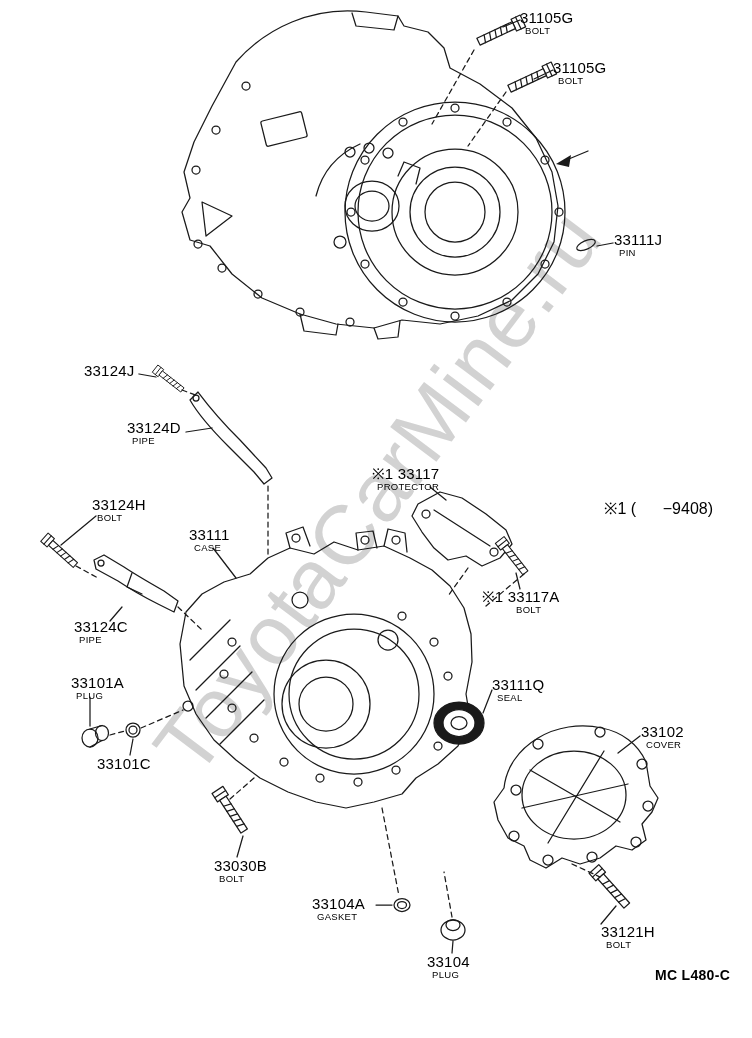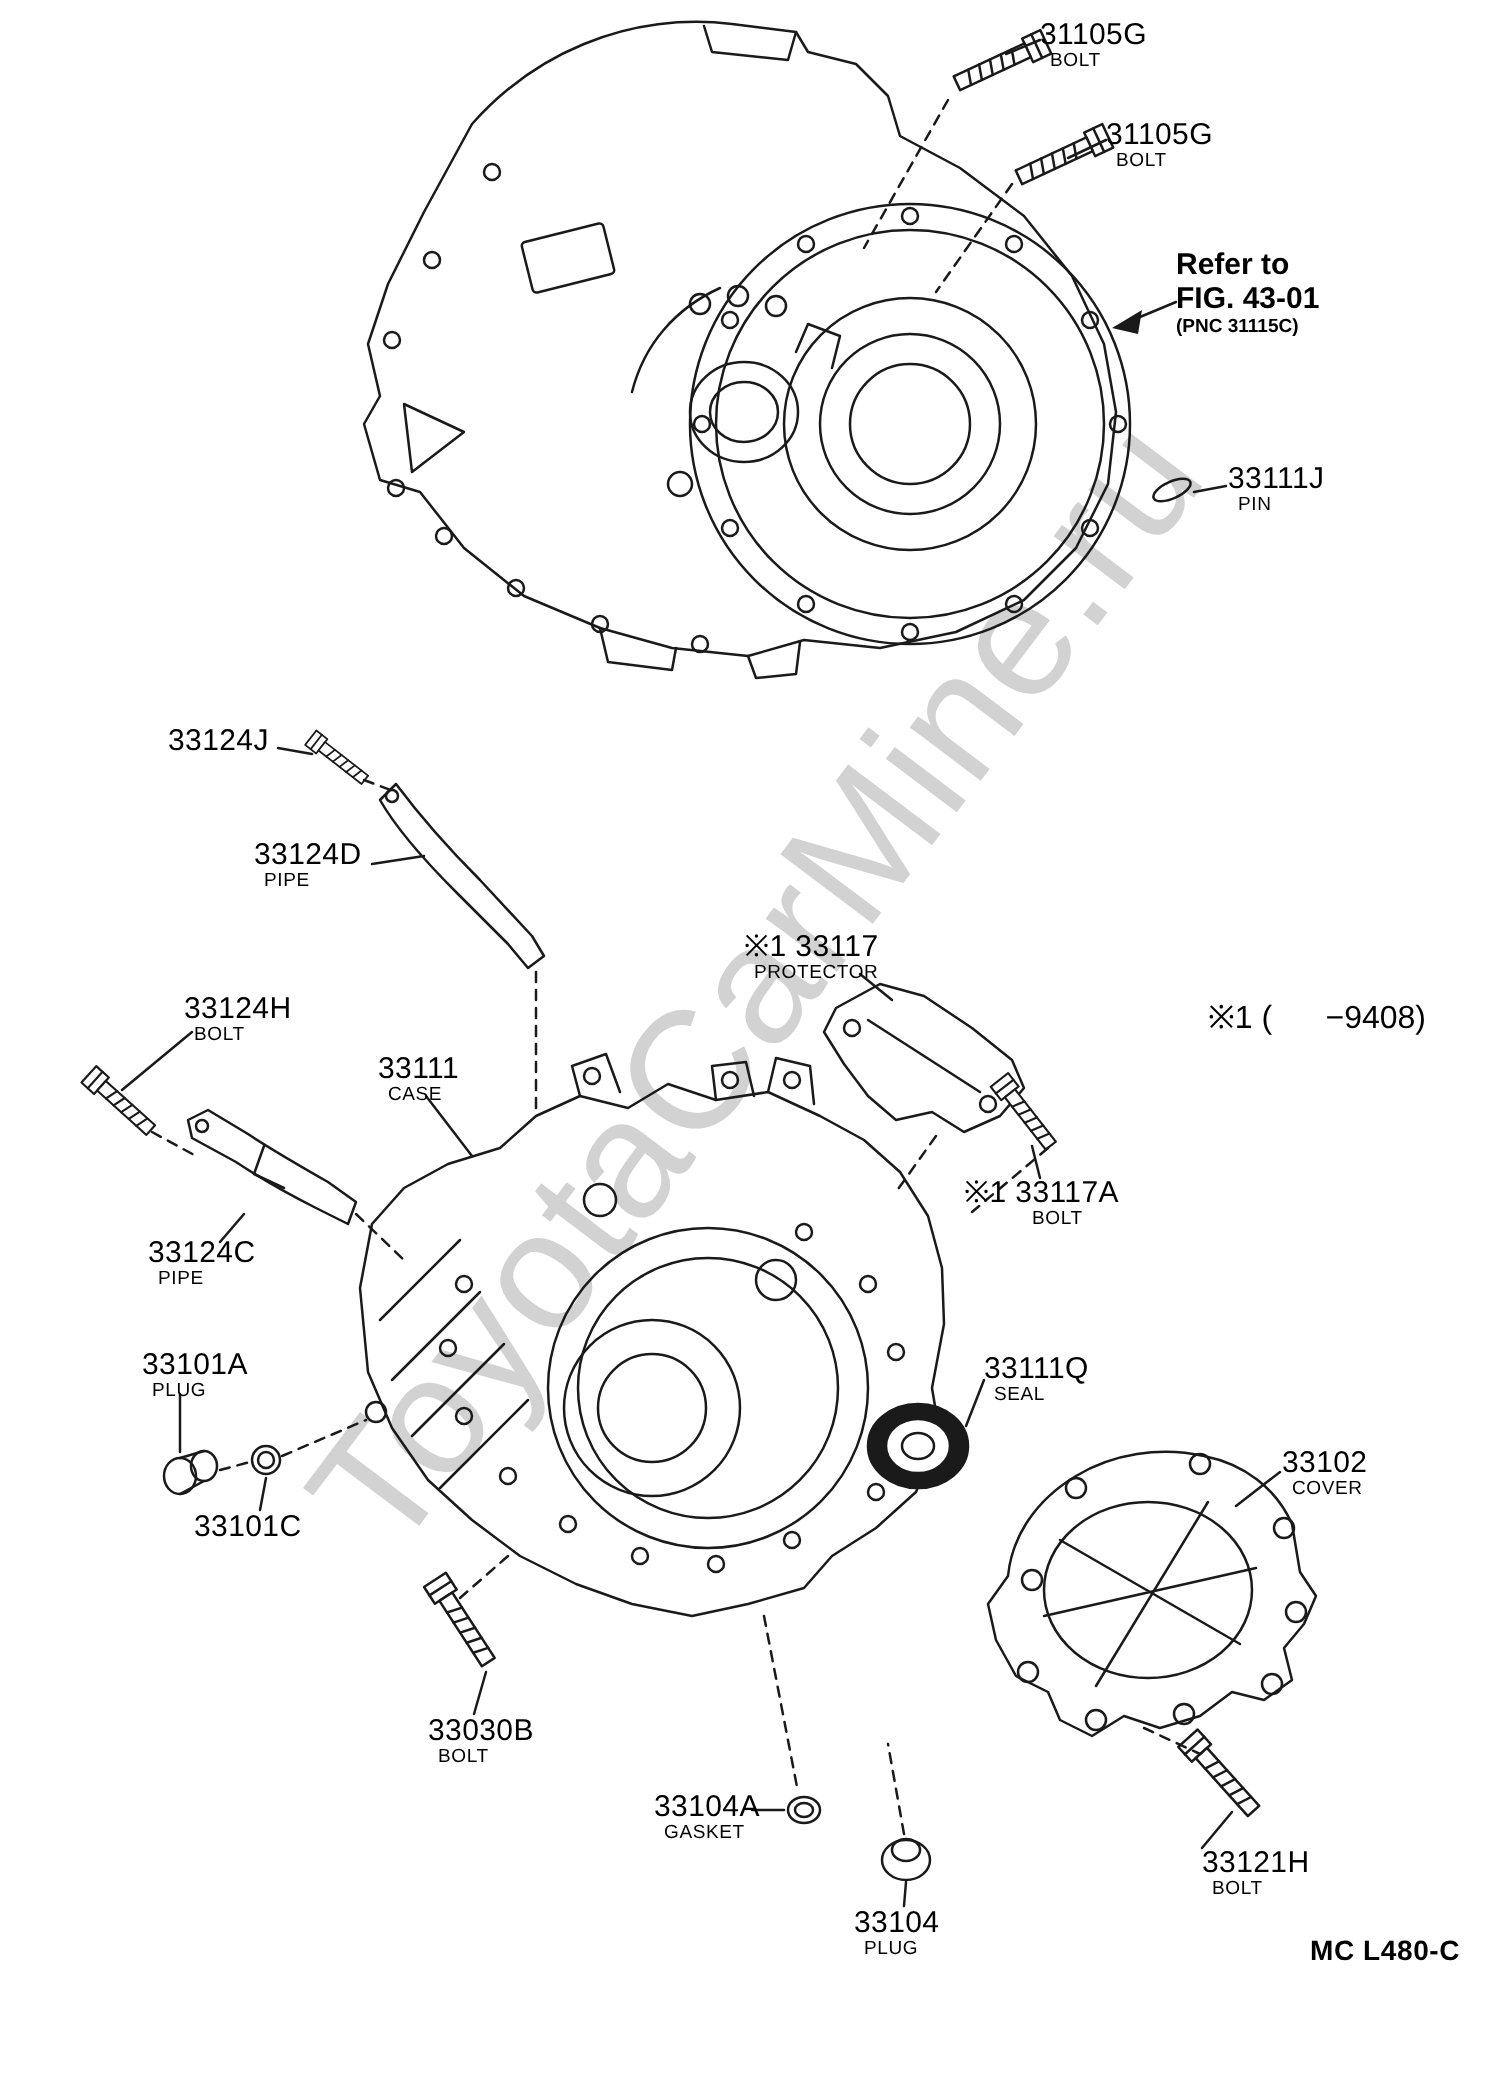--- a/index.html
+++ b/index.html
@@ -292,36 +292,31 @@
     <div class="sub">SEAL</div>
   </div>
   <div class="label" style="left:641px;top:724px">
     <div class="part">33102</div>
     <div class="sub">COVER</div>
   </div>
   <div class="label" style="left:214px;top:858px">
     <div class="part">33030B</div>
     <div class="sub">BOLT</div>
   </div>
-  <div class="label" style="left:327px;top:896px">
+  <div class="label" style="left:312px;top:896px">
     <div class="part">33104A</div>
     <div class="sub">GASKET</div>
   </div>
   <div class="label" style="left:427px;top:954px">
     <div class="part">33104</div>
     <div class="sub">PLUG</div>
   </div>
   <div class="label" style="left:601px;top:924px">
     <div class="part">33121H</div>
     <div class="sub">BOLT</div>
   </div>
 
-  <div class="refer">
-    <div class="l1">Refer to</div>
-    <div class="l2">FIG. 43-01</div>
-    <div class="l3">(PNC 31115C)</div>
-  </div>
 
   <div class="note">※1 (      −9408)</div>
 
   <div class="footer">MC L480-C</div>
 
 </div>
 
 </body></html>

